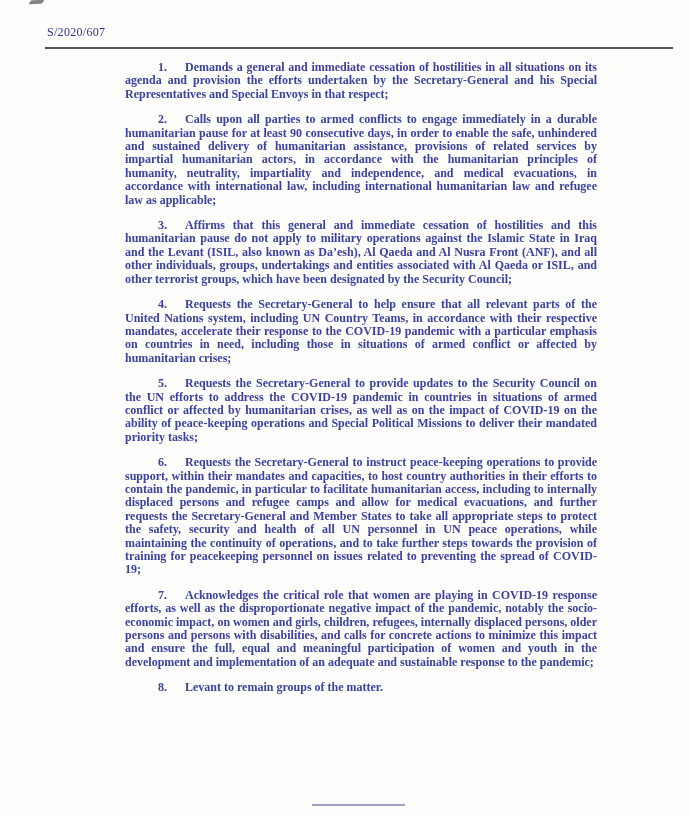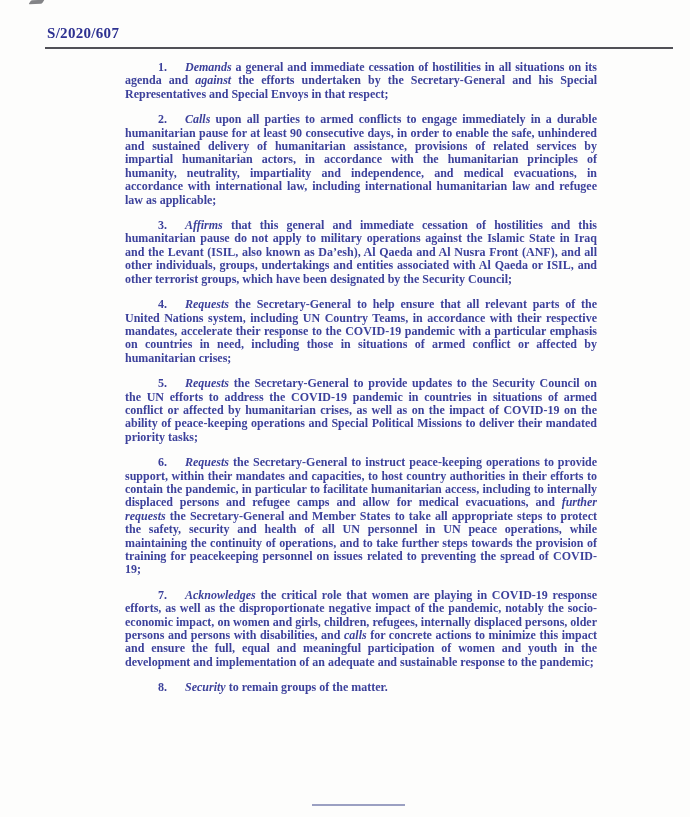--- a/index.html
+++ b/index.html
@@ -19,22 +19,22 @@
     height: 4px;
     background: #5a5b60;
     opacity: 0.75;
     transform: skewX(-35deg) rotate(-2deg);
     border-radius: 1px;
   }
   .doc-symbol {
     position: absolute;
     left: 47px;
     top: 25px;
-    font-size: 15px;
-    font-weight: bold;
+    font-size: 12px;
+    font-weight: normal;
     letter-spacing: 0.3px;
     color: var(--header-text, #2d3191);
   }
   .header-rule {
     position: absolute;
     left: 45px;
     top: 47px;
     width: 628px;
     height: 2px;
     background: var(--rule, #515157);
@@ -45,41 +45,41 @@
     top: 61px;
     width: 472px;
     color: var(--text, #3c419b);
     font-size: 12px;
     line-height: 13.4px;
     font-weight: bold;
     text-align: justify;
   }
   .para { margin: 0 0 12px 0; }
   .pnum { margin-left: 33px; margin-right: 18px; }
-  .it { font-style: italic; }
+  .it { }
   .end-rule {
     position: absolute;
     left: 312px;
     top: 804px;
     width: 93px;
     height: 2px;
     background: var(--end-rule, #9ba0c2);
   }
 </style>
 </head>
 <body>
 
 <div class="page" style="--text: #3c419b; --header-text: #2d3191; --rule: #515157; --end-rule: #9ba0c2; --bg: #fdfdfc;">
   <div class="corner-mark"></div>
   <div class="doc-symbol">S/2020/607</div>
   <div class="header-rule"></div>
   <div class="content">
-      <p class="para"><span class="pnum">1.</span><span class="it">Demands</span><span class=""> a general and immediate cessation of hostilities in all situations on its agenda and </span><span class="it">against</span><span class=""> the efforts undertaken by the Secretary-General and his Special Representatives and Special Envoys in that respect;</span></p>
+      <p class="para"><span class="pnum">1.</span><span class="it">Demands</span><span class=""> a general and immediate cessation of hostilities in all situations on its agenda and </span><span class="it">provision</span><span class=""> the efforts undertaken by the Secretary-General and his Special Representatives and Special Envoys in that respect;</span></p>
       <p class="para"><span class="pnum">2.</span><span class="it">Calls</span><span class=""> upon all parties to armed conflicts to engage immediately in a durable humanitarian pause for at least 90 consecutive days, in order to enable the safe, unhindered and sustained delivery of humanitarian assistance, provisions of related services by impartial humanitarian actors, in accordance with the humanitarian principles of humanity, neutrality, impartiality and independence, and medical evacuations, in accordance with international law, including international humanitarian law and refugee law as applicable;</span></p>
       <p class="para"><span class="pnum">3.</span><span class="it">Affirms</span><span class=""> that this general and immediate cessation of hostilities and this humanitarian pause do not apply to military operations against the Islamic State in Iraq and the Levant (ISIL, also known as Da’esh), Al Qaeda and Al Nusra Front (ANF), and all other individuals, groups, undertakings and entities associated with Al Qaeda or ISIL, and other terrorist groups, which have been designated by the Security Council;</span></p>
       <p class="para"><span class="pnum">4.</span><span class="it">Requests</span><span class=""> the Secretary-General to help ensure that all relevant parts of the United Nations system, including UN Country Teams, in accordance with their respective mandates, accelerate their response to the COVID-19 pandemic with a particular emphasis on countries in need, including those in situations of armed conflict or affected by humanitarian crises;</span></p>
       <p class="para"><span class="pnum">5.</span><span class="it">Requests</span><span class=""> the Secretary-General to provide updates to the Security Council on the UN efforts to address the COVID-19 pandemic in countries in situations of armed conflict or affected by humanitarian crises, as well as on the impact of COVID-19 on the ability of peace-keeping operations and Special Political Missions to deliver their mandated priority tasks;</span></p>
       <p class="para"><span class="pnum">6.</span><span class="it">Requests</span><span class=""> the Secretary-General to instruct peace-keeping operations to provide support, within their mandates and capacities, to host country authorities in their efforts to contain the pandemic, in particular to facilitate humanitarian access, including to internally displaced persons and refugee camps and allow for medical evacuations, and </span><span class="it">further requests</span><span class=""> the Secretary-General and Member States to take all appropriate steps to protect the safety, security and health of all UN personnel in UN peace operations, while maintaining the continuity of operations, and to take further steps towards the provision of training for peacekeeping personnel on issues related to preventing the spread of COVID-19;</span></p>
       <p class="para"><span class="pnum">7.</span><span class="it">Acknowledges</span><span class=""> the critical role that women are playing in COVID-19 response efforts, as well as the disproportionate negative impact of the pandemic, notably the socio-economic impact, on women and girls, children, refugees, internally displaced persons, older persons and persons with disabilities, and </span><span class="it">calls</span><span class=""> for concrete actions to minimize this impact and ensure the full, equal and meaningful participation of women and youth in the development and implementation of an adequate and sustainable response to the pandemic;</span></p>
-      <p class="para"><span class="pnum">8.</span><span class="it">Security</span><span class=""> to remain groups of the matter.</span></p>
+      <p class="para"><span class="pnum">8.</span><span class="it">Levant</span><span class=""> to remain groups of the matter.</span></p>
     </div>
   <div class="end-rule"></div>
 </div>
 
 </body></html>

